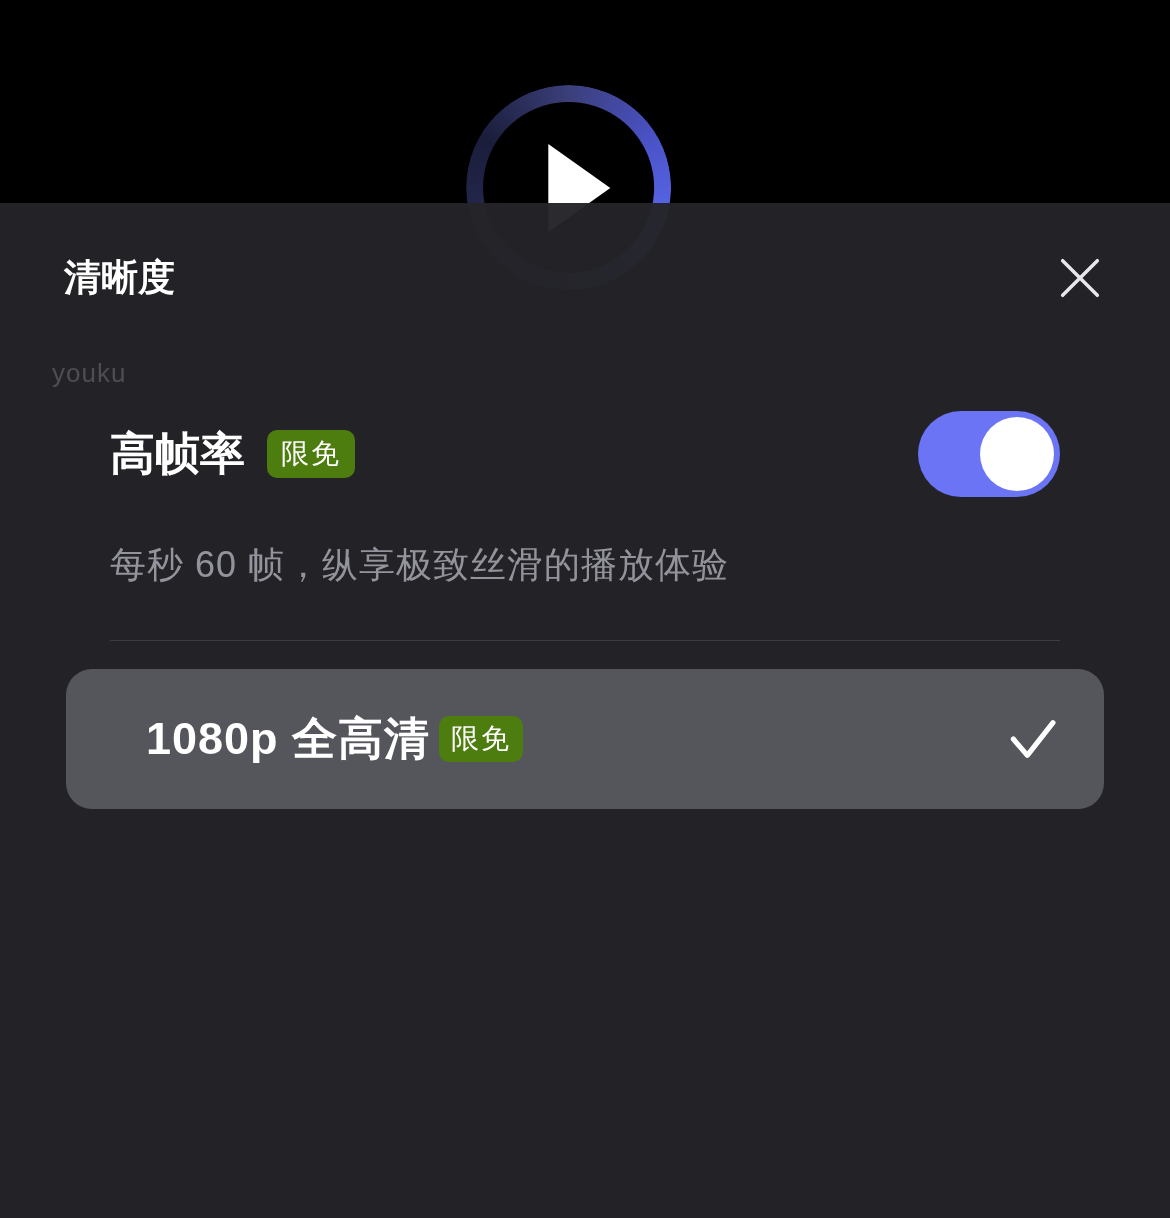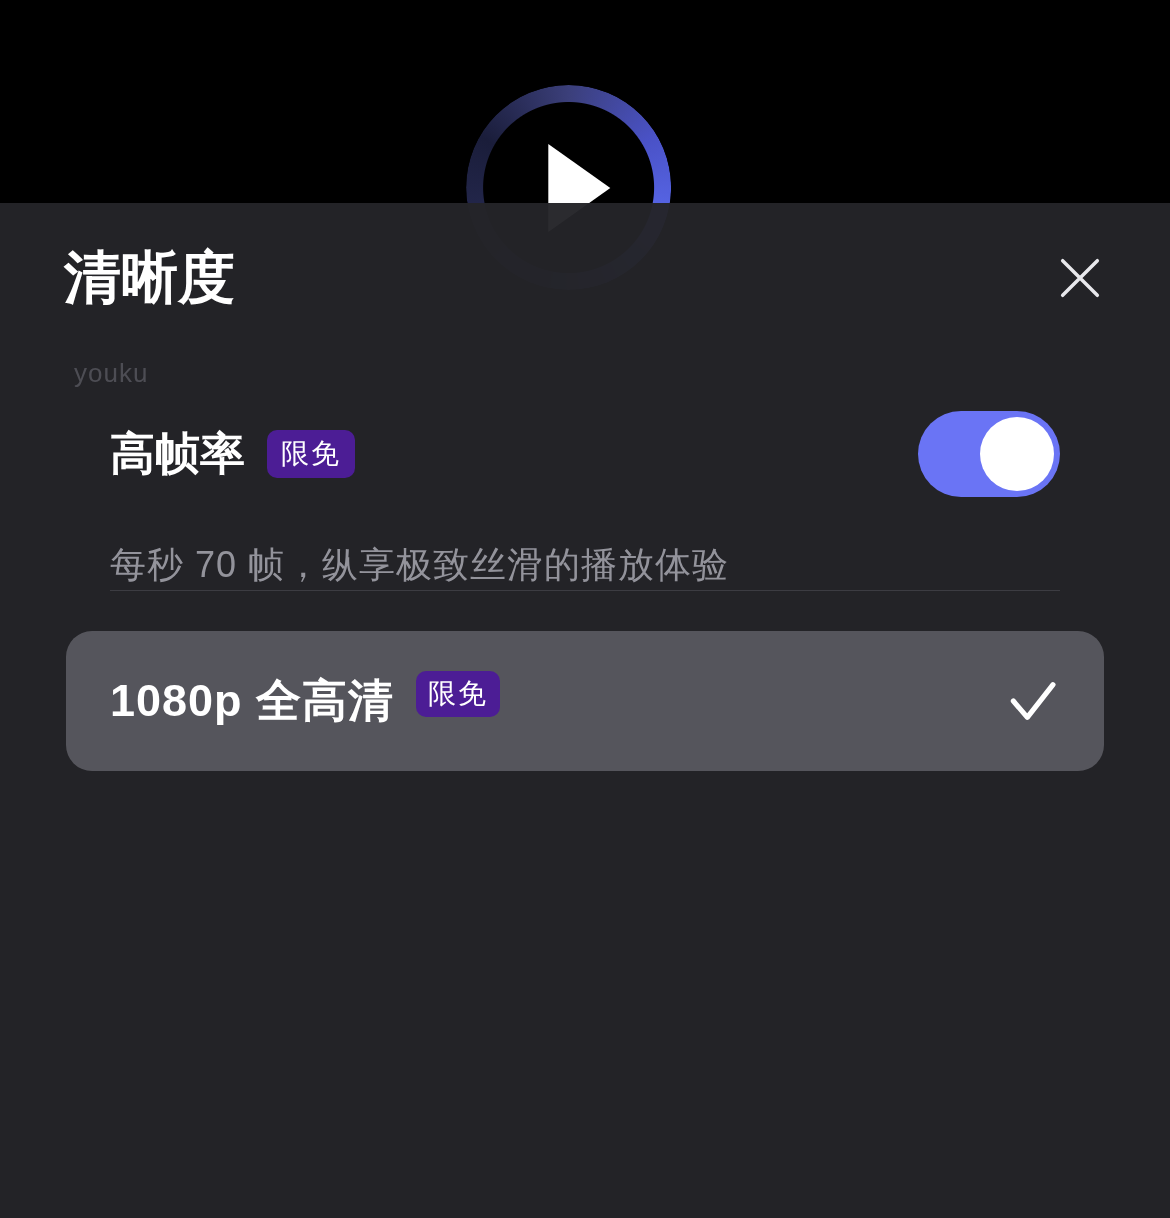--- a/index.html
+++ b/index.html
@@ -64,67 +64,68 @@
     }
     .sheet-header {
       display: flex;
       align-items: center;
       justify-content: space-between;
       padding: 40px 64px 40px 64px;
       height: 150px;
     }
     .sheet-title {
       color: #fff;
-      font-size: 57px;
+      font-size: 37px;
       font-weight: 600;
     }
     .close-icon {
       width: 52px;
       height: 52px;
       cursor: pointer;
       display: flex;
       align-items: center;
       justify-content: center;
     }
     .watermark {
       position: absolute;
       top: 155px;
-      left: 74px;
+      left: 52px;
       color: rgba(120, 120, 130, 0.5);
       font-size: 26px;
       letter-spacing: 1px;
       font-weight: 400;
     }
     .sheet-body {
       padding: 58px 110px 0 110px;
     }
     .high-framerate-section {
       display: flex;
       flex-direction: column;
+      padding-bottom: 50px;
       border-bottom: 1px solid rgba(120, 120, 130, 0.3);
-      margin-bottom: 40px;
+      margin-bottom: 28px;
     }
     .hfr-row {
       display: flex;
       align-items: center;
       justify-content: space-between;
       margin-bottom: 44px;
     }
     .hfr-left {
       display: flex;
       align-items: center;
       gap: 22px;
     }
     .hfr-label {
       color: #fff;
       font-size: 45px;
       font-weight: 600;
     }
     .badge {
-      background: #4c1d95;
+      background: #4d7c0f;
       color: #fff;
       font-size: 28px;
       font-weight: 500;
       padding: 5px 14px;
       border-radius: 10px;
       letter-spacing: 2px;
     }
     .badge-small {
       font-size: 28px;
       padding: 4px 12px;
@@ -163,22 +164,23 @@
       padding: 40px 44px;
       border-radius: 26px;
       cursor: pointer;
       min-height: 140px;
     }
     .option-item.selected {
       background: rgba(128, 128, 137, 0.55);
     }
     .option-left {
       display: flex;
-      align-items: flex-start;
-      gap: 22px;
+      align-items: center;
+      gap: 9px;
+      margin-left: 36px;
     }
     .option-label {
       color: #fff;
       font-size: 45px;
       font-weight: 600;
       letter-spacing: 1px;
     }
     .check-icon {
       width: 56px;
       height: 56px;
@@ -211,21 +213,21 @@
     <div class="high-framerate-section">
       <div class="hfr-row">
         <div class="hfr-left">
           <span class="hfr-label">高帧率</span>
           <span class="badge">限免</span>
         </div>
         <div class="toggle">
           <div class="toggle-knob"></div>
         </div>
       </div>
-      <div class="hfr-desc">每秒 70 帧，纵享极致丝滑的播放体验</div>
+      <div class="hfr-desc">每秒 60 帧，纵享极致丝滑的播放体验</div>
     </div>
 
     <div class="options-list">
 
       <div class="option-item selected">
         <div class="option-left">
           <span class="option-label">1080p 全高清</span>
           <span class="badge badge-small">限免</span>
         </div>
         <svg class="check-icon" viewBox="0 0 24 24">

